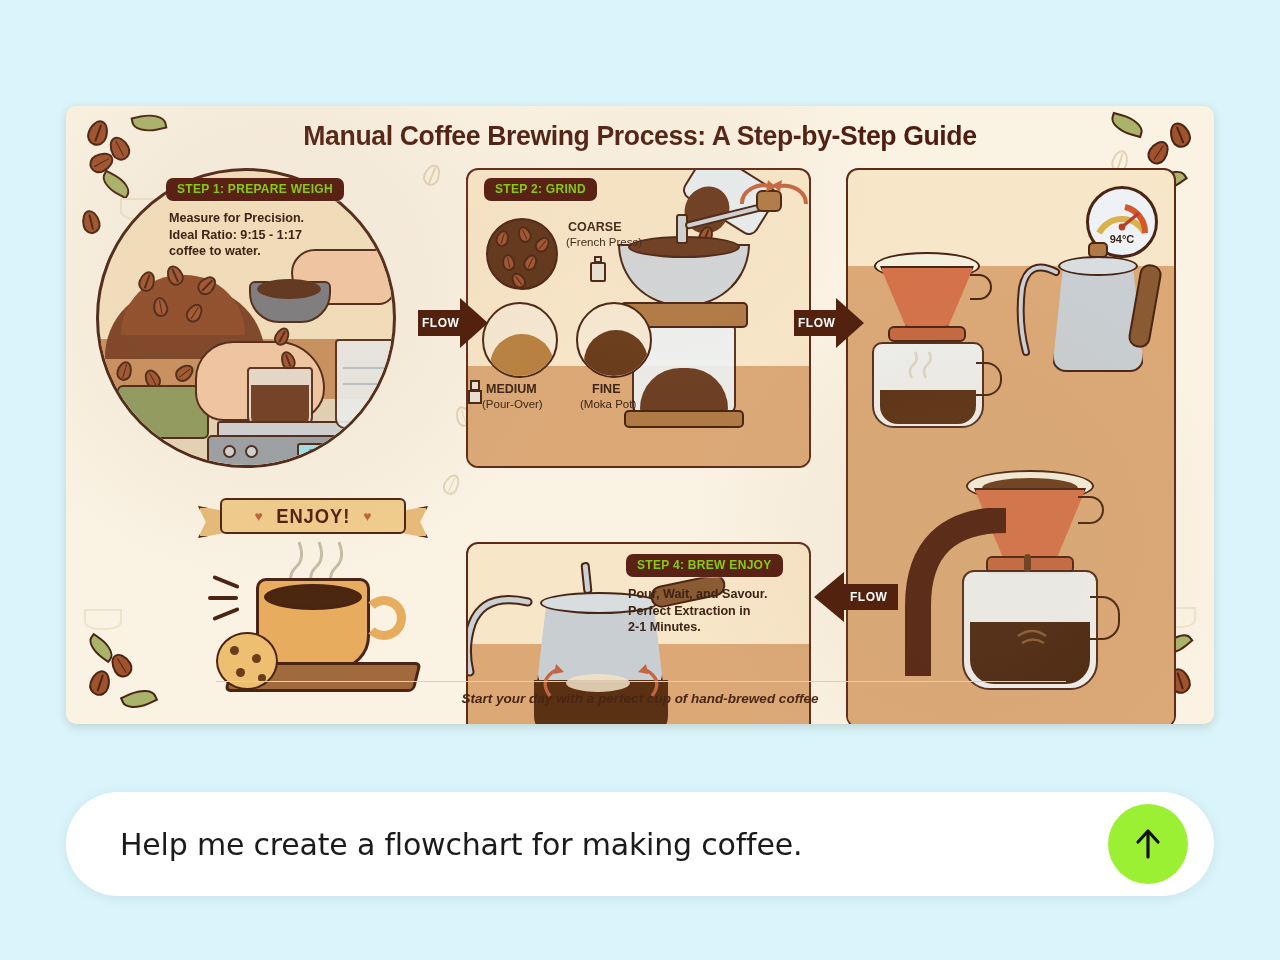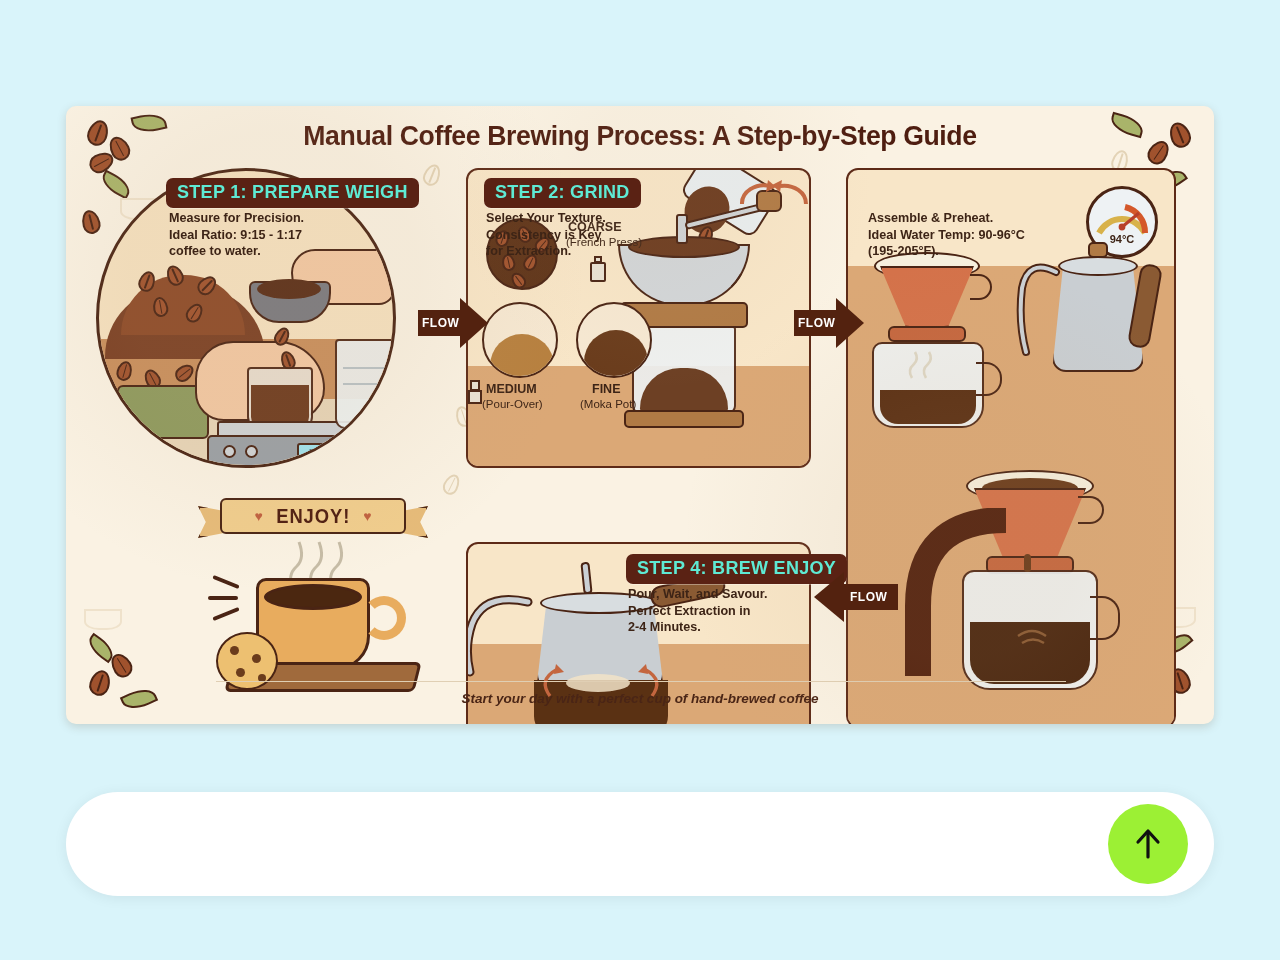--- a/index.html
+++ b/index.html
@@ -60,24 +60,24 @@
     overflow:hidden;
   }
   .panel-floor {
     position:absolute; left:0; right:0; bottom:0;
     background:#dba876;
   }
 
   .badge {
     position:absolute;
     background:#5a2214;
-    color:#5eead4;
+    color:#84cc16;
     border-radius:7px;
     font-weight:bold;
-    font-size:18px;
+    font-size:12px;
     letter-spacing:.3px;
     padding:4px 11px 5px 11px;
     white-space:nowrap;
     box-shadow:0 1px 0 rgba(255,255,255,.35);
     z-index:9;
   }
   .desc {
     position:absolute;
     font-size:12.6px; line-height:16.5px;
     color:#3d2416; font-weight:600;
@@ -292,23 +292,20 @@
       <div style="position:absolute;left:4px;top:0;width:10px;height:11px;border:2px solid #4a2414;background:#e9e2d4;"></div>
     </div>
 
     <div class="art ell oln" style="left:108px;top:132px;width:76px;height:76px;background:#f6e8d2;overflow:hidden;">
       <div style="position:absolute;left:6px;bottom:0;width:64px;height:46px;background:#6a3c1c;border-radius:36px 36px 0 0;"></div>
     </div>
     <div style="position:absolute;left:124px;top:212px;font-size:12.5px;font-weight:bold;color:#3d2416;">FINE</div>
     <div style="position:absolute;left:112px;top:228px;font-size:11.5px;color:#3d2416;">(Moka Pot)</div>
   </div>
   <div class="badge" style="left:418px;top:72px;">STEP 2: GRIND</div>
-  <div class="desc" style="left:420px;top:104px;">Select Your Texture.
-Consistency is Key
-for Extraction.</div>
 
   <div class="flow" style="left:728px;top:192px;width:70px;height:50px;">
     <div class="body" style="left:0;top:12px;width:44px;height:26px;"></div>
     <div class="head" style="left:42px;top:0;border-top:25px solid transparent;border-bottom:25px solid transparent;border-left:28px solid #53220f;"></div>
     <div class="lbl" style="left:4px;top:18px;">FLOW</div>
   </div>
 
   <div class="panel" style="left:780px;top:62px;width:330px;height:560px;">
     <div class="panel-floor" style="height:460px;"></div>
 
@@ -372,23 +369,20 @@
         <path d="M8 20 q14-10 28 0" stroke="#8a5a33" stroke-width="2.4" fill="none"></path>
         <path d="M12 27 q11-7 22 0" stroke="#8a5a33" stroke-width="2.4" fill="none"></path>
       </svg>
       <div style="position:absolute;left:62px;top:-16px;width:7px;height:18px;background:#6b3c1c;border-radius:4px;"></div>
     </div>
 
     <svg style="position:absolute;left:40px;top:338px;width:130px;height:190px;" viewBox="0 0 130 190">
       <path d="M118 12 q-88 0 -88 86 l0 70" stroke="#53220f" stroke-width="26" fill="none"></path>
     </svg>
   </div>
-  <div class="desc" style="left:802px;top:104px;">Assemble &amp; Preheat.
-Ideal Water Temp: 90-96°C
-(195-205°F).</div>
 
   <div class="flow" style="left:748px;top:466px;width:84px;height:50px;">
     <div class="body" style="left:28px;top:12px;width:56px;height:26px;"></div>
     <div class="head" style="left:0;top:0;border-top:25px solid transparent;border-bottom:25px solid transparent;border-right:30px solid #53220f;"></div>
     <div class="lbl" style="left:36px;top:18px;">FLOW</div>
   </div>
 
   <div class="panel" style="left:400px;top:436px;width:345px;height:232px;">
     <div class="panel-floor" style="height:128px;"></div>
 
@@ -408,21 +402,21 @@
         <path d="M24 34 q-12-16 6-26" stroke="#c4663f" stroke-width="3.4" fill="none"></path>
         <path d="M30 2 l-2 10 10-2 z" fill="#c4663f"></path>
         <path d="M126 34 q12-16 -6-26" stroke="#c4663f" stroke-width="3.4" fill="none"></path>
         <path d="M120 2 l2 10 -10-2 z" fill="#c4663f"></path>
       </svg>
     </div>
   </div>
   <div class="badge" style="left:560px;top:448px;">STEP 4: BREW ENJOY</div>
   <div class="desc" style="left:562px;top:480px;">Pour, Wait, and Savour.
 Perfect Extraction in
-2-4 Minutes.</div>
+2-1 Minutes.</div>
 
   <div style="position:absolute;left:132px;top:392px;width:230px;height:44px;">
     <div style="position:absolute;left:0;top:8px;width:30px;height:32px;background:#e6bb79;border:2.5px solid #4a2414;clip-path:polygon(0 0,100% 18%,100% 82%,0 100%,26% 50%)"></div>
     <div style="position:absolute;right:0;top:8px;width:30px;height:32px;background:#e6bb79;border:2.5px solid #4a2414;clip-path:polygon(100% 0,0 18%,0 82%,100% 100%,74% 50%)"></div>
     <div style="position:absolute;left:22px;top:0;width:186px;height:36px;background:#f0cd8d;border:2.5px solid #4a2414;border-radius:6px;"></div>
     <div style="position:absolute;left:22px;top:0;width:186px;height:36px;display:flex;align-items:center;justify-content:center;gap:10px;">
       <span style="color:#c0603f;font-size:14px;">♥</span>
       <span style="font-size:20px;font-weight:bold;color:#4e1d10;letter-spacing:1px;transform:scaleX(.92)">ENJOY!</span>
       <span style="color:#c0603f;font-size:14px;">♥</span>
     </div>
@@ -447,19 +441,20 @@
       <div style="position:absolute;left:18px;top:34px;width:9px;height:9px;background:#6b3c1c;border-radius:50%"></div>
       <div style="position:absolute;left:40px;top:40px;width:8px;height:8px;background:#6b3c1c;border-radius:50%"></div>
     </div>
   </div>
 
   <div class="footer-rule"></div>
   <div class="footer-note">Start your day with a perfect cup of hand-brewed coffee</div>
 </div>
 
 <div id="prompt-bar">
+  <div id="prompt-text">Help me create a flowchart for making coffee.</div>
   <button id="send-button">
     <svg width="40" height="40" viewBox="0 0 40 40">
       <line x1="20" y1="33" x2="20" y2="8" stroke="#111" stroke-width="3.2" stroke-linecap="round"></line>
       <path d="M10 18 L20 7 L30 18" stroke="#111" stroke-width="3.2" fill="none" stroke-linecap="round" stroke-linejoin="round"></path>
     </svg>
   </button>
 </div>
 
 </body></html>

